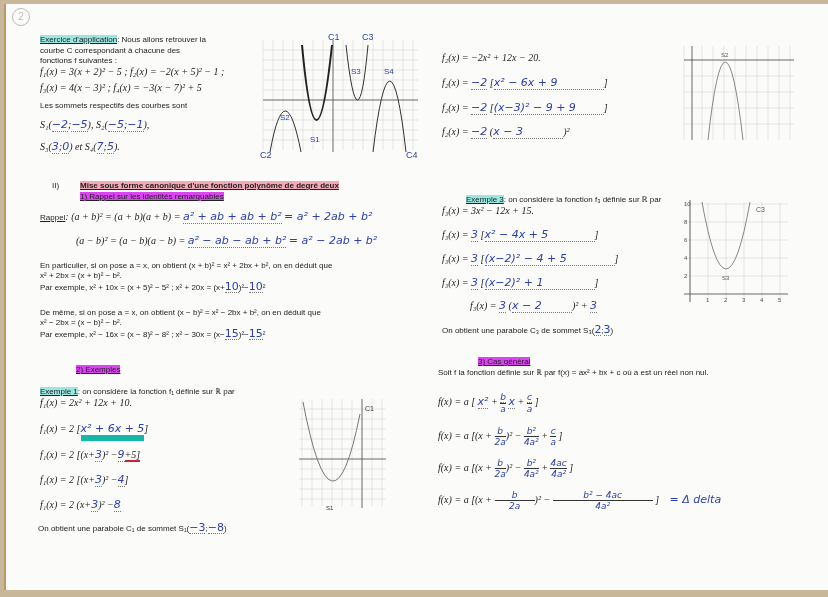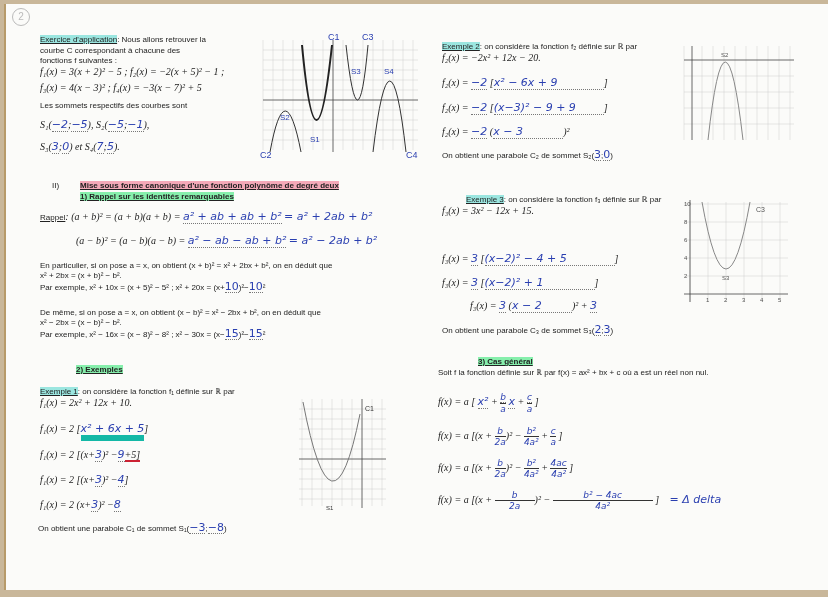--- a/index.html
+++ b/index.html
@@ -4,21 +4,21 @@
 <style>
   html,body{margin:0;padding:0;}
   body{width:828px;height:597px;background:#c9b79a;overflow:hidden;position:relative;font-family:"Liberation Sans",sans-serif;}
   .sheet{position:absolute;left:4px;top:4px;width:824px;height:586px;background:#fbfbf9;border-left:2px solid #b79a6a;}
   .abs{position:absolute;white-space:nowrap;}
   .txt{font-size:8px;color:#222;line-height:11px;}
   .math{font-family:"Liberation Serif",serif;font-style:italic;font-size:10px;color:#222;}
   .hw{font-family:"DejaVu Sans",sans-serif;color:#2a3fb0;font-size:11px;}
   .hl-cyan{background:#9be6e0;text-decoration:underline;}
   .hl-pink{background:#f4a9b8;text-decoration:underline;font-weight:bold;}
-  .hl-green{background:#86efac;text-decoration:underline;font-weight:bold;}
+  .hl-green{background:#d946ef;text-decoration:underline;}
   .circ{position:absolute;left:6px;top:4px;width:16px;height:16px;border:1px solid #bbb;border-radius:50%;font-size:10px;color:#bbb;text-align:center;line-height:16px;}
   .dots{border-bottom:1px dotted #777;display:inline-block;}
   svg text{font-family:"Liberation Sans",sans-serif;}
   .red-ul{border-bottom:2px solid #c23;}
   .blue-ul{border-bottom:6px solid #14b8a6;}
 </style>
 </head>
 <body>
 
 <div class="sheet">
@@ -141,26 +141,24 @@
         <line x1="5" y1="95" x2="92" y2="95"></line>
         <line x1="5" y1="105" x2="92" y2="105"></line>
     </g>
     <line x1="5" y1="65" x2="92" y2="65" stroke="#444" stroke-width="0.8"></line>
     <line x1="68" y1="5" x2="68" y2="114" stroke="#444" stroke-width="0.8"></line>
     <path d="M9,8 Q38,160 66,20" stroke="#777" stroke-width="1" fill="none"></path>
     <text x="71" y="17" font-size="7" fill="#333">C1</text>
     <text x="32" y="116" font-size="6" fill="#333">S1</text>
   </svg>
 
-  <div class="abs txt" style="left:436px;top:37px;"><span class="hl-cyan">Exemple 2</span><span>: on considère la fonction f₂ définie sur ℝ par</span></div>
   <div class="abs math" style="left:436px;top:48px;">f₂(x) = −2x² + 12x − 20.</div>
   <div class="abs math" style="left:436px;top:72px;"><span>f₂(x) =</span> <span class="dots hw">−2</span> [<span class="dots hw" style="min-width:110px">x² − 6x + 9</span>]</div>
   <div class="abs math" style="left:436px;top:97px;"><span>f₂(x) =</span> <span class="dots hw">−2</span> [<span class="dots hw" style="min-width:110px">(x−3)² − 9 + 9</span>]</div>
   <div class="abs math" style="left:436px;top:121px;"><span>f₂(x) =</span> <span class="dots hw">−2</span> (<span class="dots hw" style="min-width:70px">x − 3</span>)²</div>
-  <div class="abs txt" style="left:436px;top:145px;"><span>On obtient une parabole C₂ de sommet  S₂(</span><span class="dots hw">3</span>;<span class="dots hw">0</span>)</div>
 
   <svg class="abs" style="left:674px;top:40px;" width="118" height="100">
     <g stroke="#ccc" stroke-width="0.5">
       <line x1="4" y1="2" x2="4" y2="96"></line>
         <line x1="22" y1="2" x2="22" y2="96"></line>
         <line x1="33" y1="2" x2="33" y2="96"></line>
         <line x1="44" y1="2" x2="44" y2="96"></line>
         <line x1="55" y1="2" x2="55" y2="96"></line>
         <line x1="66" y1="2" x2="66" y2="96"></line>
         <line x1="77" y1="2" x2="77" y2="96"></line>
@@ -173,20 +171,21 @@
         <line x1="4" y1="80" x2="114" y2="80"></line>
     </g>
     <line x1="4" y1="16" x2="114" y2="16" stroke="#444" stroke-width="0.8"></line>
     <line x1="12" y1="2" x2="12" y2="96" stroke="#444" stroke-width="0.8"></line>
     <path d="M28,96 Q45,-60 63,96" stroke="#888" stroke-width="1" fill="none"></path>
     <text x="41" y="13" font-size="6" fill="#555">S2</text>
   </svg>
 
   <div class="abs txt" style="left:436px;top:190px;padding-left:24px;"><span class="hl-cyan">Exemple 3</span><span>: on considère la fonction f₃ définie sur ℝ par</span></div>
   <div class="abs math" style="left:436px;top:201px;">f₃(x) = 3x² − 12x + 15.</div>
+  <div class="abs math" style="left:436px;top:224px;"><span>f₃(x) =</span> <span class="dots hw">3</span> [<span class="dots hw" style="min-width:110px">x² − 4x + 5</span>]</div>
   <div class="abs math" style="left:436px;top:248px;"><span>f₃(x) =</span> <span class="dots hw">3</span> [<span class="dots hw" style="min-width:130px">(x−2)² − 4 + 5</span>]</div>
   <div class="abs math" style="left:436px;top:272px;"><span>f₃(x) =</span> <span class="dots hw">3</span> [<span class="dots hw" style="min-width:110px">(x−2)² + 1</span>]</div>
   <div class="abs math" style="left:436px;top:295px;margin-left:28px;"><span>f₃(x) =</span> <span class="dots hw">3</span> (<span class="dots hw" style="min-width:60px">x − 2</span>)² + <span class="dots hw">3</span></div>
   <div class="abs txt" style="left:436px;top:320px;"><span>On obtient une parabole C₃ de sommet  S₃(</span><span class="dots hw">2</span>;<span class="dots hw">3</span>)</div>
 
   <svg class="abs" style="left:674px;top:190px;" width="112" height="112">
     <g stroke="#ccc" stroke-width="0.5">
       <line x1="10" y1="8" x2="10" y2="108"></line>
         <line x1="28" y1="8" x2="28" y2="108"></line>
         <line x1="46" y1="8" x2="46" y2="108"></line>

